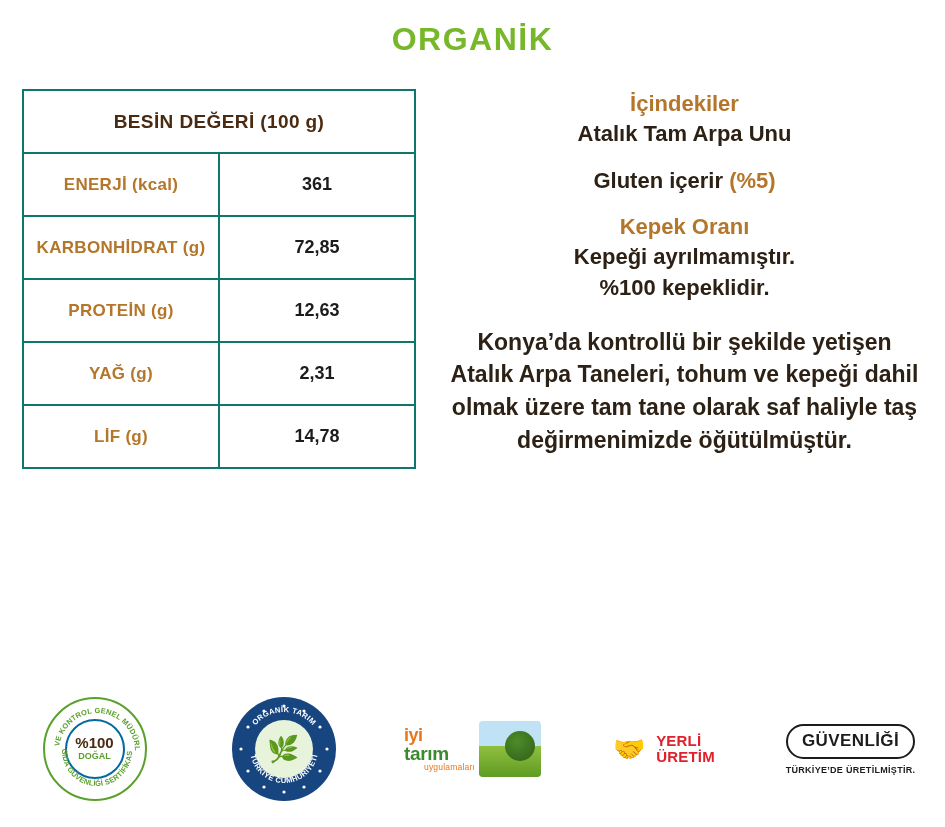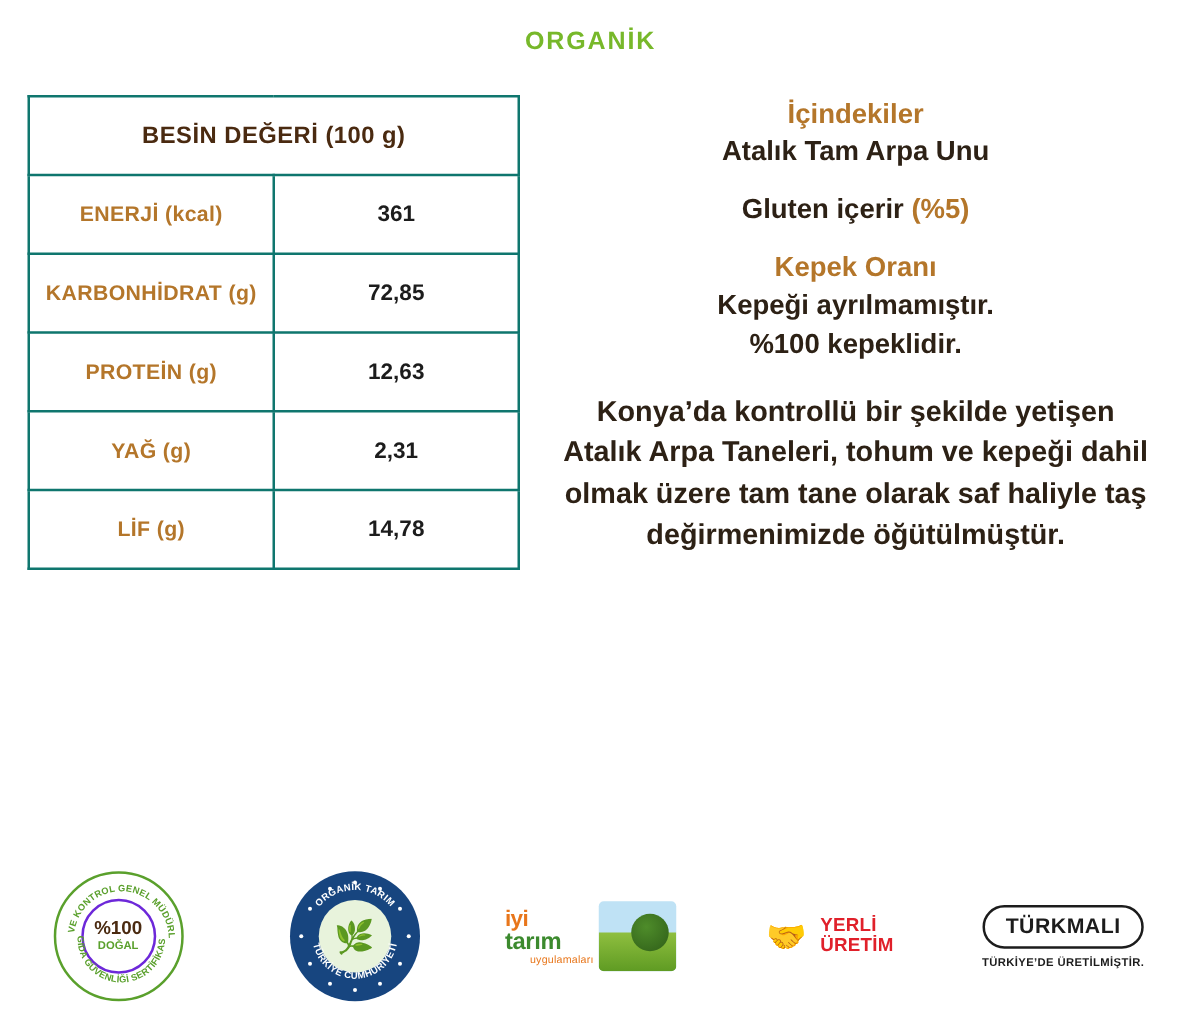--- a/index.html
+++ b/index.html
@@ -16,21 +16,21 @@
     height: 827px;
     background: #ffffff;
   }
 
   
   .header {
     padding-top: 22px;
     text-align: center;
   }
   .header .organik {
-    font-size: 20px;
+    font-size: 32px;
     font-weight: bold;
     letter-spacing: 1.5px;
     color: #77b82a;
     line-height: 1.1;
   }
   .header .product-title {
     font-size: 50px;
     font-weight: bold;
     letter-spacing: 1px;
     color: #4a2a10;
@@ -133,21 +133,21 @@
     border-radius: 50%;
     border: 2px solid #5aa02c;
     display: flex;
     align-items: center;
     justify-content: center;
   }
   .seal-dogal .inner {
     width: 60px;
     height: 60px;
     border-radius: 50%;
-    border: 2px solid #6d28d9;
+    border: 2px solid #0369a1;
     display: flex;
     flex-direction: column;
     align-items: center;
     justify-content: center;
   }
   .seal-dogal .pc {
     font-size: 15px;
     font-weight: bold;
     color: #4a2a10;
     line-height: 1;
@@ -374,19 +374,19 @@
         <div class="hands">🤝</div>
         <div class="txt">
           <div class="l1">YERLİ</div>
           <div class="l2">ÜRETİM</div>
         </div>
       </div>
     </div>
 
     <div class="logo-slot">
       <div class="turkmali">
-        <div class="box">TÜRKMALI</div>
+        <div class="box">GÜVENLİĞİ</div>
         <div class="sub">TÜRKİYE’DE ÜRETİLMİŞTİR.</div>
       </div>
     </div>
 
   </div>
 </div>
 
 </body></html>

